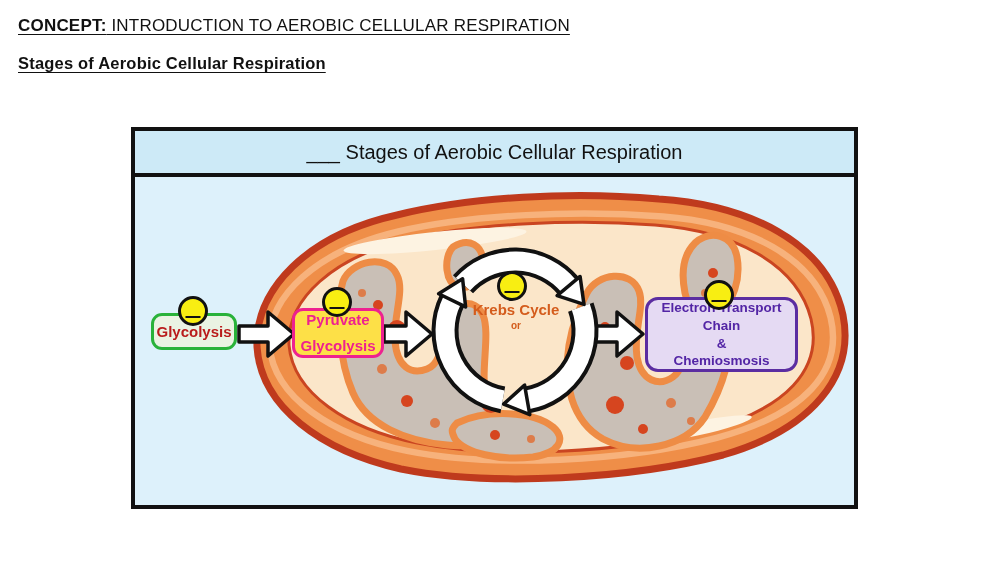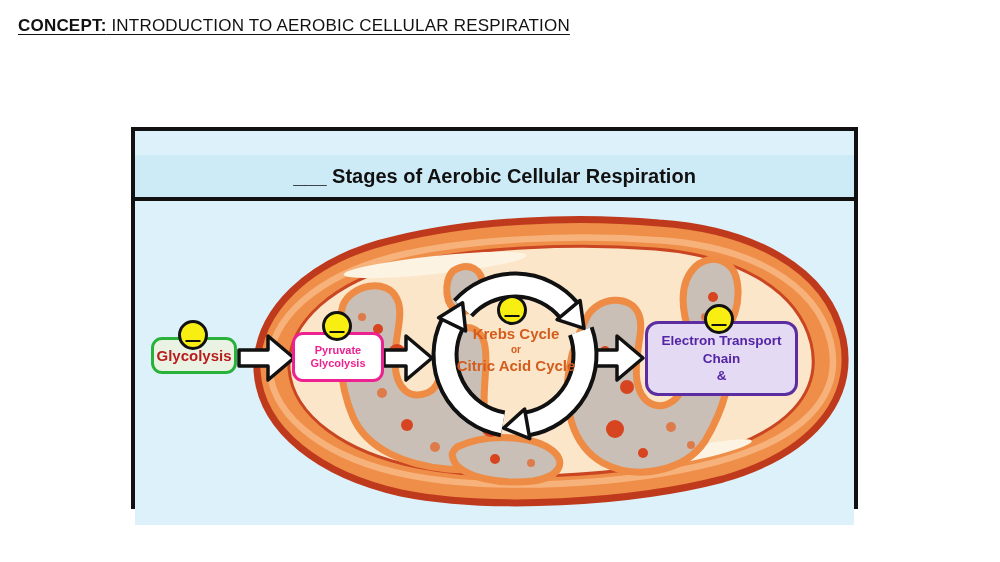--- a/index.html
+++ b/index.html
@@ -14,32 +14,32 @@
   .line2 { top:54px; font-weight:bold; font-size:16.5px;
            text-decoration:underline; text-underline-offset:3px; }
   .line3 { top:90px; font-size:16.5px; font-weight:normal; text-decoration:none; }
   .line3 .marker { font-size:13px; vertical-align:1px; margin-right:1px; }
 
   
   .panel { position:absolute; left:131px; top:127px; width:727px; height:382px;
            border:4px solid #111; background:#ddf1fb; }
   .panel-header { height:46px; background:#cdeaf7; border-bottom:4px solid #111;
     display:flex; align-items:center; justify-content:center;
-    font-weight:bold; font-size:20px; color:#111;margin-top:24px; }
+    font-weight:normal; font-size:20px; color:#111; }
   .panel-body { position:relative; width:719px; height:324px; background:#ddf1fb; }
   .panel-body svg { position:absolute; left:0; top:0; z-index:1; }
 
   
   .stage { position:absolute; z-index:5; border-radius:11px; text-align:center;
            display:flex; flex-direction:column; justify-content:center;
            font-weight:bold; line-height:1.18; }
   .stage-glycolysis { left:16px; top:136px; width:86px; height:37px;
     background:#eaf3e3; border:3px solid #29b23a; color:#b91c1c; font-size:15px; }
   .stage-pyruvate { left:157px; top:131px; width:92px; height:50px;
-    background:#ffffff; border:3px solid #ee2190; color:#ee2190; font-size:11px; }
+    background:#fde047; border:3px solid #ee2190; color:#ee2190; font-size:15px;justify-content:space-between; }
   .stage-etc { left:510px; top:120px; width:153px; height:75px;
     background:#e5daf3; border:3px solid #5b2da1; color:#5325a5;
     font-size:13.5px; line-height:1.3; border-radius:13px; }
   .krebs-label { position:absolute; left:308px; top:124px; width:146px; z-index:4;
     text-align:center; font-weight:bold; color:#d45c1c; }
   .krebs-label .l1,.krebs-label .l3 { font-size:15px; line-height:1.2; }
   .krebs-label .l2 { font-size:10px; line-height:1.35; }
 
   
   .ycircle { position:absolute; width:30px; height:30px; z-index:6;
@@ -52,20 +52,21 @@
   .yc-etc        { left:569px; top:103px; }
 </style>
 </head>
 <body>
 
 <div class="stage-area">
 
   <div class="topline line1">
     <span class="b">CONCEPT:</span><span> INTRODUCTION TO AEROBIC CELLULAR RESPIRATION</span>
   </div>
+  <div class="topline line2">Stages of Aerobic Cellular Respiration</div>
 
   <div class="panel">
     <div class="panel-header">___ Stages of Aerobic Cellular Respiration</div>
     <div class="panel-body">
 
       <svg width="719" height="324" viewBox="0 0 719 324">
 
         <g>
           <path d="M 122 170 C 120 112, 172 58, 262 38 C 336 20, 436 14, 524 22
                    C 612 28, 692 64, 708 138 C 720 198, 678 252, 588 278
@@ -150,26 +151,26 @@
       </div>
 
       <div class="stage stage-pyruvate">
         <div>Pyruvate</div>
         <div>Glycolysis</div>
       </div>
 
       <div class="krebs-label">
         <div class="l1">Krebs Cycle</div>
         <div class="l2">or</div>
-        <div class="l3">Citric Acid Cycle</div>
       </div>
 
       <div class="stage stage-etc">
         <div>Electron Transport Chain</div>
         <div>&amp;</div>
+        <div>Chemiosmosis</div>
       </div>
 
       <div class="ycircle yc-glycolysis"></div>
       <div class="ycircle yc-pyruvate"></div>
       <div class="ycircle yc-krebs"></div>
       <div class="ycircle yc-etc"></div>
 
     </div>
   </div>
 </div>

